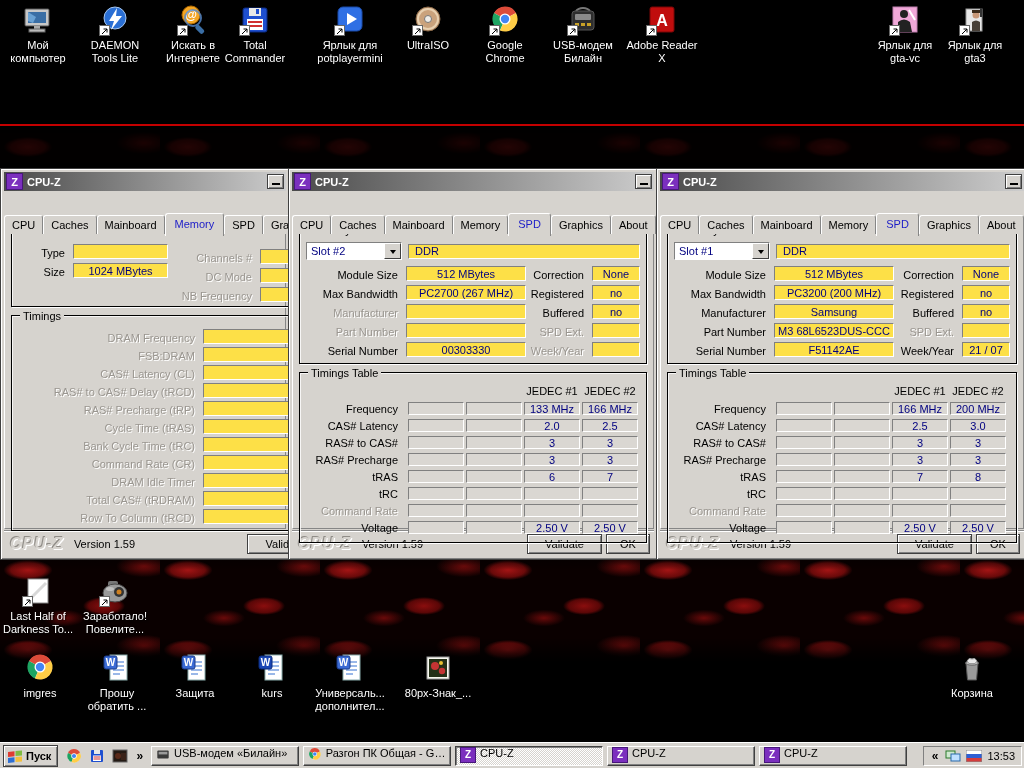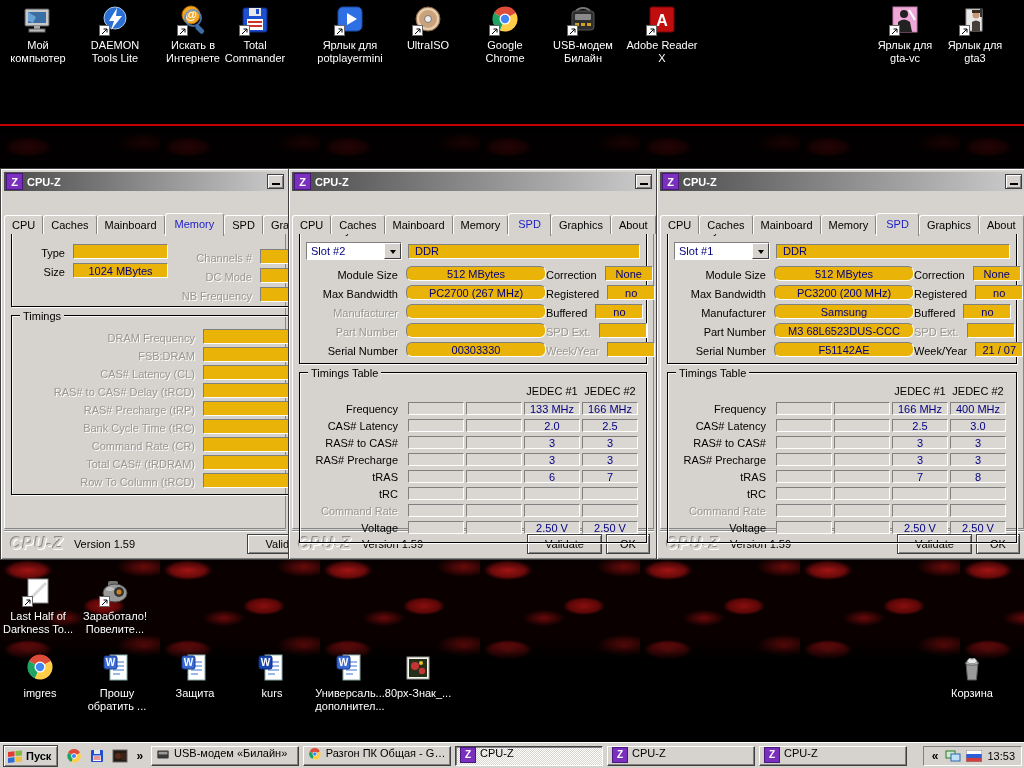--- a/index.html
+++ b/index.html
@@ -45,25 +45,25 @@
 
   .panel{position:absolute;top:51px;left:3px;right:3px;bottom:30px;border:1px solid #868686;
          border-top-color:#fff;border-left-color:#fff;z-index:1;}
   .group{position:relative;border:1px solid #000000;box-shadow:1px 1px 0 #fff, inset 1px 1px 0 rgba(255,255,255,.8);
          margin:8px 6px 0;padding:10px 6px 6px;}
   .glabel{position:absolute;top:-6px;left:8px;background:#d6d3ce;padding:0 3px;}
 
   .frow{display:flex;align-items:flex-end;height:19px;}
   .frow18{height:18px;}
   .flabel{text-align:right;padding-right:8px;white-space:nowrap;box-sizing:border-box;}
-  .fbox{height:15px;border:1px solid;border-color:#808080 #fff #fff #808080;background:#eab308;color:#000080;
+  .fbox{height:15px;border:1px solid;border-color:#808080 #fff #fff #808080;background:#fde047;color:#000080;
         display:flex;align-items:center;justify-content:center;box-sizing:border-box;overflow:hidden;white-space:nowrap;}
   .fbox.left{justify-content:flex-start;padding-left:6px;}
   .w48{width:48px;flex:none;} .w90{width:90px;flex:none;} .w92{width:92px;flex:none;}
-  .w100{width:100px;flex:none;} .w105{width:95px;flex:none;} .w120{width:140px;flex:none;border-radius:6px;}
+  .w100{width:100px;flex:none;} .w105{width:95px;flex:none;} .w120{width:120px;flex:none;}
   .w55{width:55px;flex:none;} .w185{width:185px;flex:none;} .w88{width:88px;flex:none;}
   .flex1{flex:1;} .grow{flex:1;text-align:right;padding-right:8px;}
   .dis{color:#9a9690;text-shadow:1px 1px 0 #fff;}
 
   .slotrow{display:flex;align-items:center;height:22px;margin-bottom:0;}
   .dd{display:flex;width:96px;height:18px;border:1px solid;border-color:#808080 #fff #fff #808080;
       background:#fff;box-sizing:border-box;flex:none;}
   .ddtext{flex:1;color:#000080;padding:2px 0 0 4px;overflow:hidden;}
   .ddbtn{width:15px;background:#d6d3ce;border:1px solid;border-color:#fff #404040 #404040 #fff;
          display:flex;align-items:center;justify-content:center;}
@@ -401,21 +401,21 @@
           <rect x="12" y="13" width="11" height="2" fill="#9ab8e8"></rect>
           <rect x="12" y="17" width="11" height="2" fill="#9ab8e8"></rect>
           <rect x="12" y="21" width="7" height="2" fill="#9ab8e8"></rect>
           <rect x="3" y="4" width="13" height="13" rx="2" fill="#3a6ad4" stroke="#1a3a8a"></rect>
           <text x="9.5" y="14" font-size="10" font-weight="bold" text-anchor="middle" fill="#fff">W</text>
         </svg>
     </span>
     <span class="lbl">Универсаль... дополнител...</span>
   </div>
 
-  <div class="dicon" style="left:380px;top:652px">
+  <div class="dicon" style="left:400px;top:652px">
     <span class="ic">
       <svg width="32" height="32" viewBox="0 0 32 32">
           <rect x="5" y="5" width="22" height="22" fill="#f8f8f0" stroke="#999"></rect>
           <rect x="7" y="7" width="18" height="18" fill="#243018"></rect>
           <circle cx="13" cy="14" r="4" fill="#c43434"></circle>
           <circle cx="20" cy="19" r="3.2" fill="#c43434"></circle>
           <circle cx="19" cy="11" r="2" fill="#e8c030"></circle>
         </svg>
     </span>
     <span class="lbl">80px-Знак_...</span>
@@ -495,25 +495,33 @@
             </div>
             <div class="frow frow18">
               <span class="flabel w185 dis">RAS# to CAS# Delay (tRCD)</span>
               <span class="fbox w92"></span>
             </div>
             <div class="frow frow18">
               <span class="flabel w185 dis">RAS# Precharge (tRP)</span>
               <span class="fbox w92"></span>
             </div>
             <div class="frow frow18">
+              <span class="flabel w185 dis">Cycle Time (tRAS)</span>
+              <span class="fbox w92"></span>
+            </div>
+            <div class="frow frow18">
               <span class="flabel w185 dis">Bank Cycle Time (tRC)</span>
               <span class="fbox w92"></span>
             </div>
             <div class="frow frow18">
               <span class="flabel w185 dis">Command Rate (CR)</span>
+              <span class="fbox w92"></span>
+            </div>
+            <div class="frow frow18">
+              <span class="flabel w185 dis">DRAM Idle Timer</span>
               <span class="fbox w92"></span>
             </div>
             <div class="frow frow18">
               <span class="flabel w185 dis">Total CAS# (tRDRAM)</span>
               <span class="fbox w92"></span>
             </div>
             <div class="frow frow18">
               <span class="flabel w185 dis">Row To Column (tRCD)</span>
               <span class="fbox w92"></span>
             </div>
@@ -740,21 +748,21 @@
           <span class="hc">JEDEC #1</span>
           <span class="hc">JEDEC #2</span>
         </div>
         <div>
 
         <div class="trow">
             <span class="rlab">Frequency</span>
             <span class="cell"></span>
             <span class="cell"></span>
             <span class="cell">166 MHz</span>
-            <span class="cell">400 MHz</span>
+            <span class="cell">200 MHz</span>
           </div>
             <div class="trow">
             <span class="rlab">CAS# Latency</span>
             <span class="cell"></span>
             <span class="cell"></span>
             <span class="cell">2.5</span>
             <span class="cell">3.0</span>
           </div>
             <div class="trow">
             <span class="rlab">RAS# to CAS#</span>

